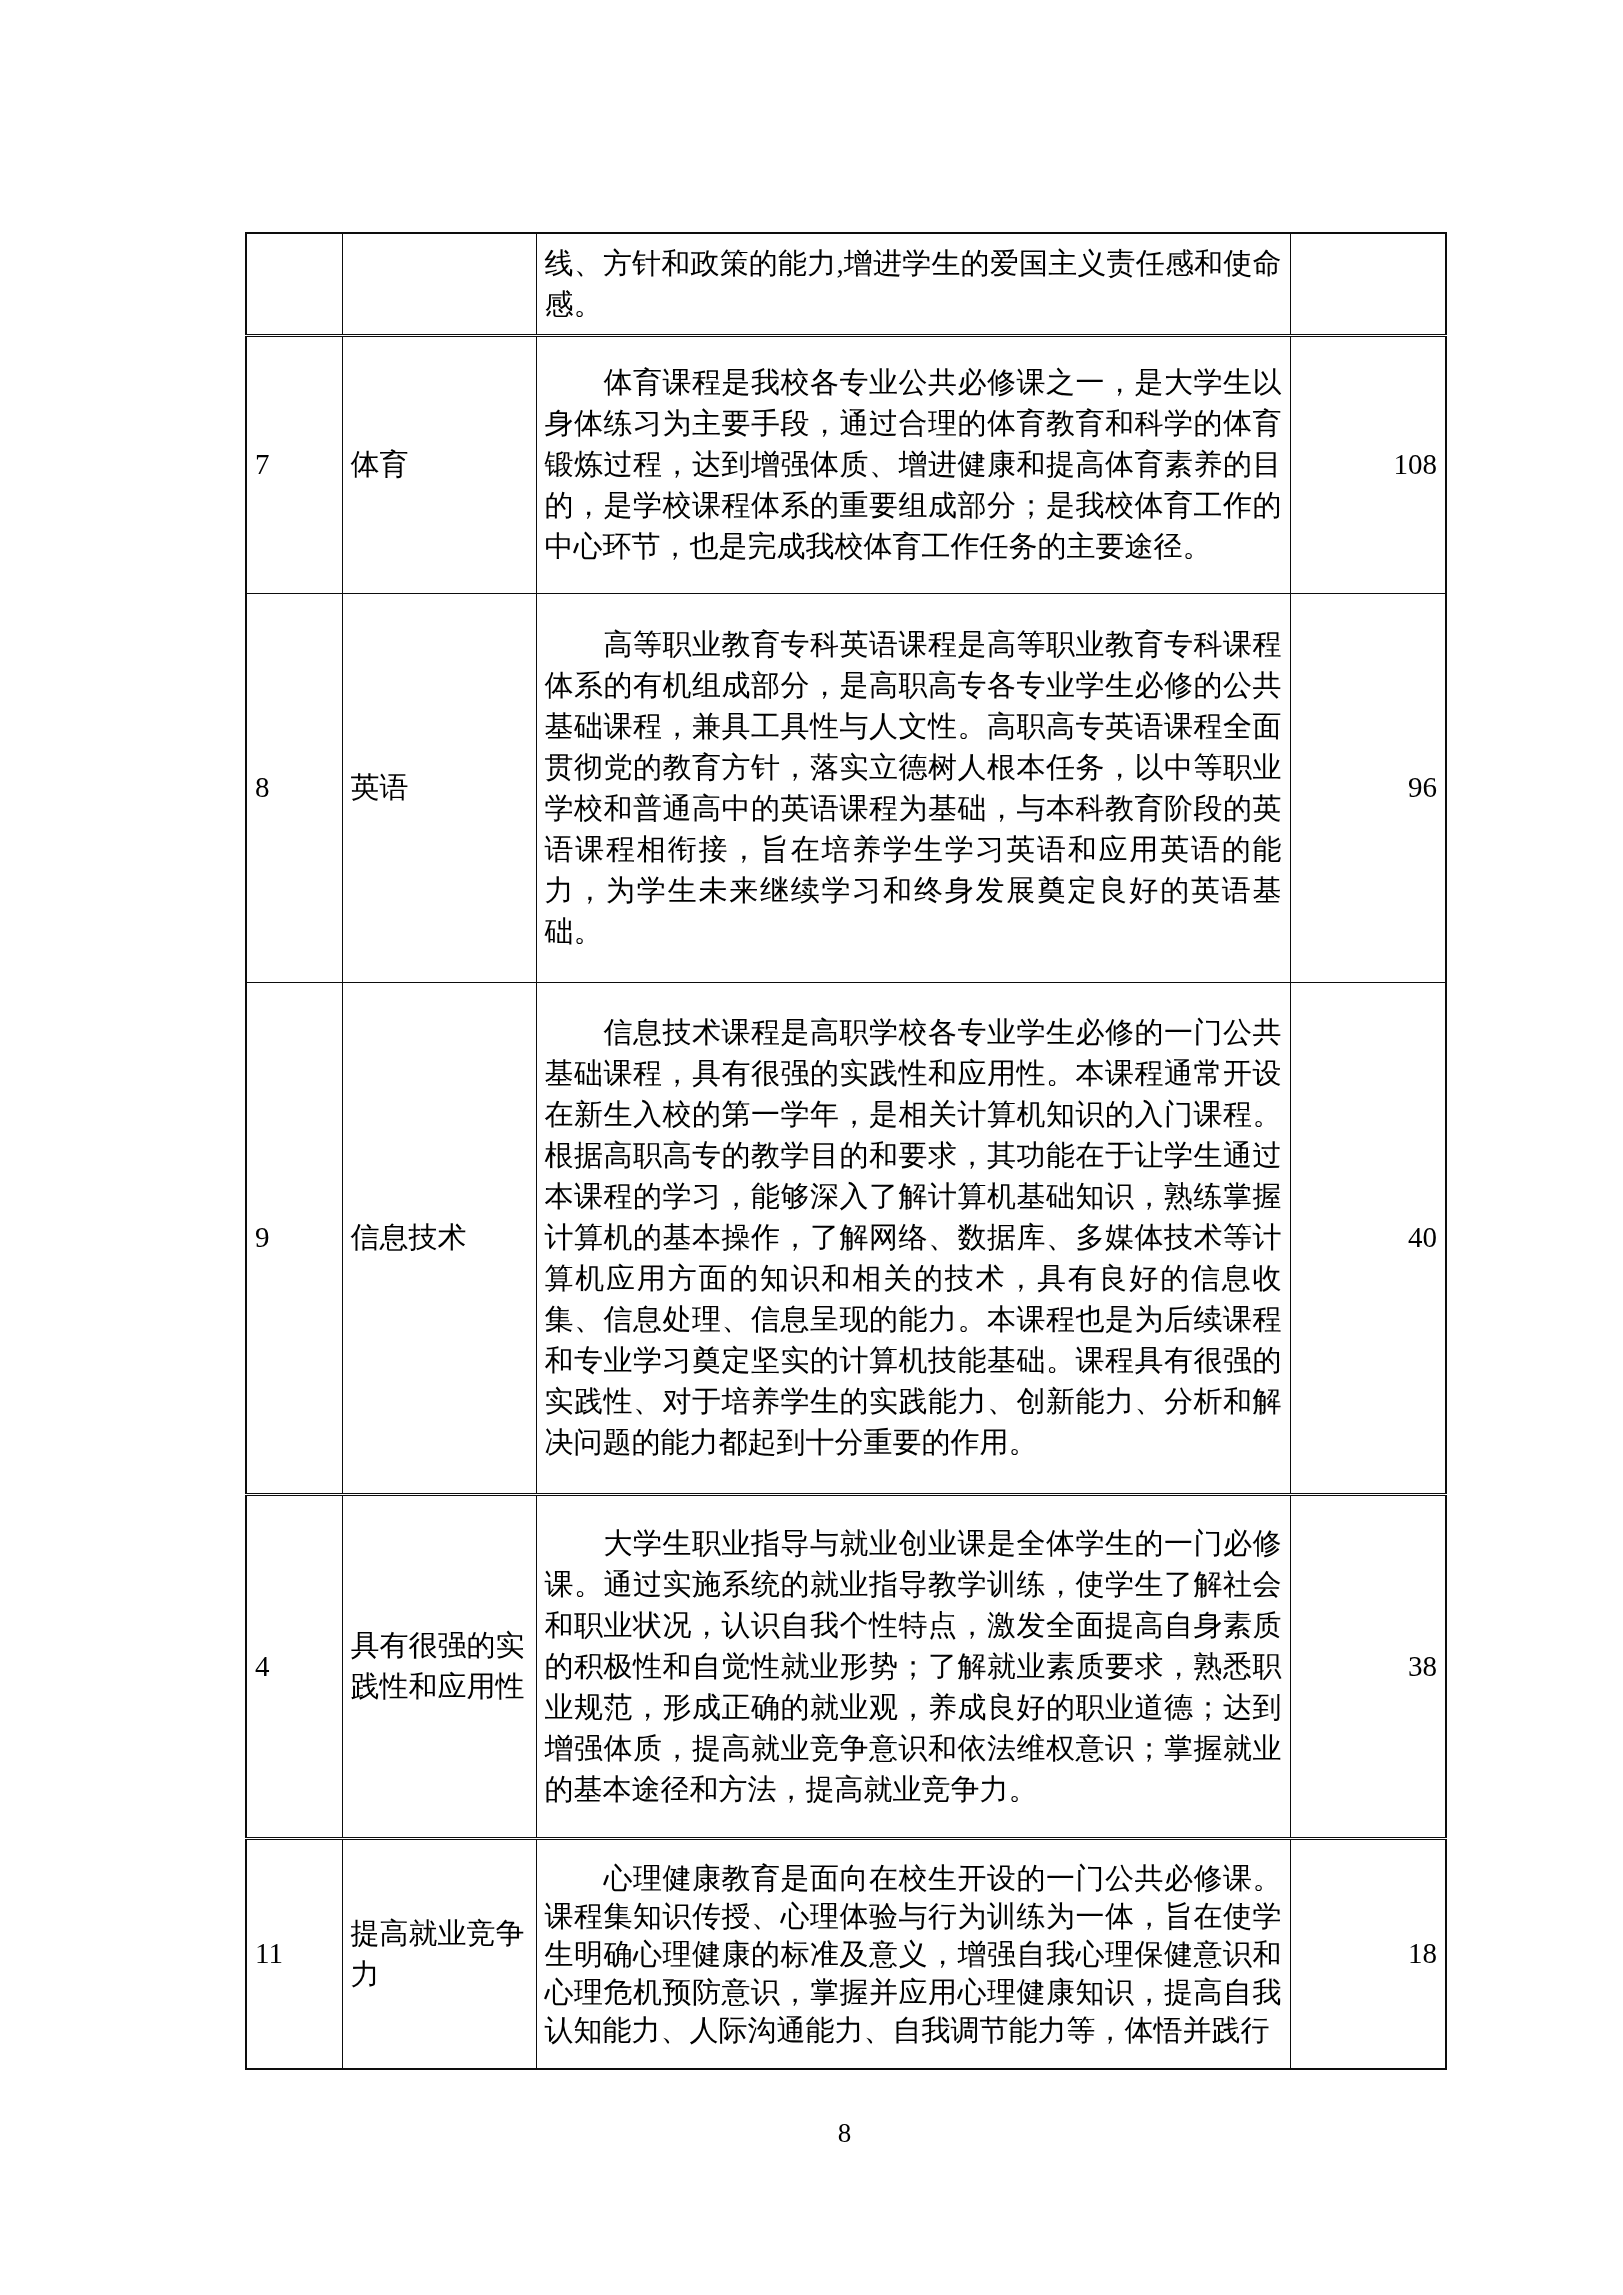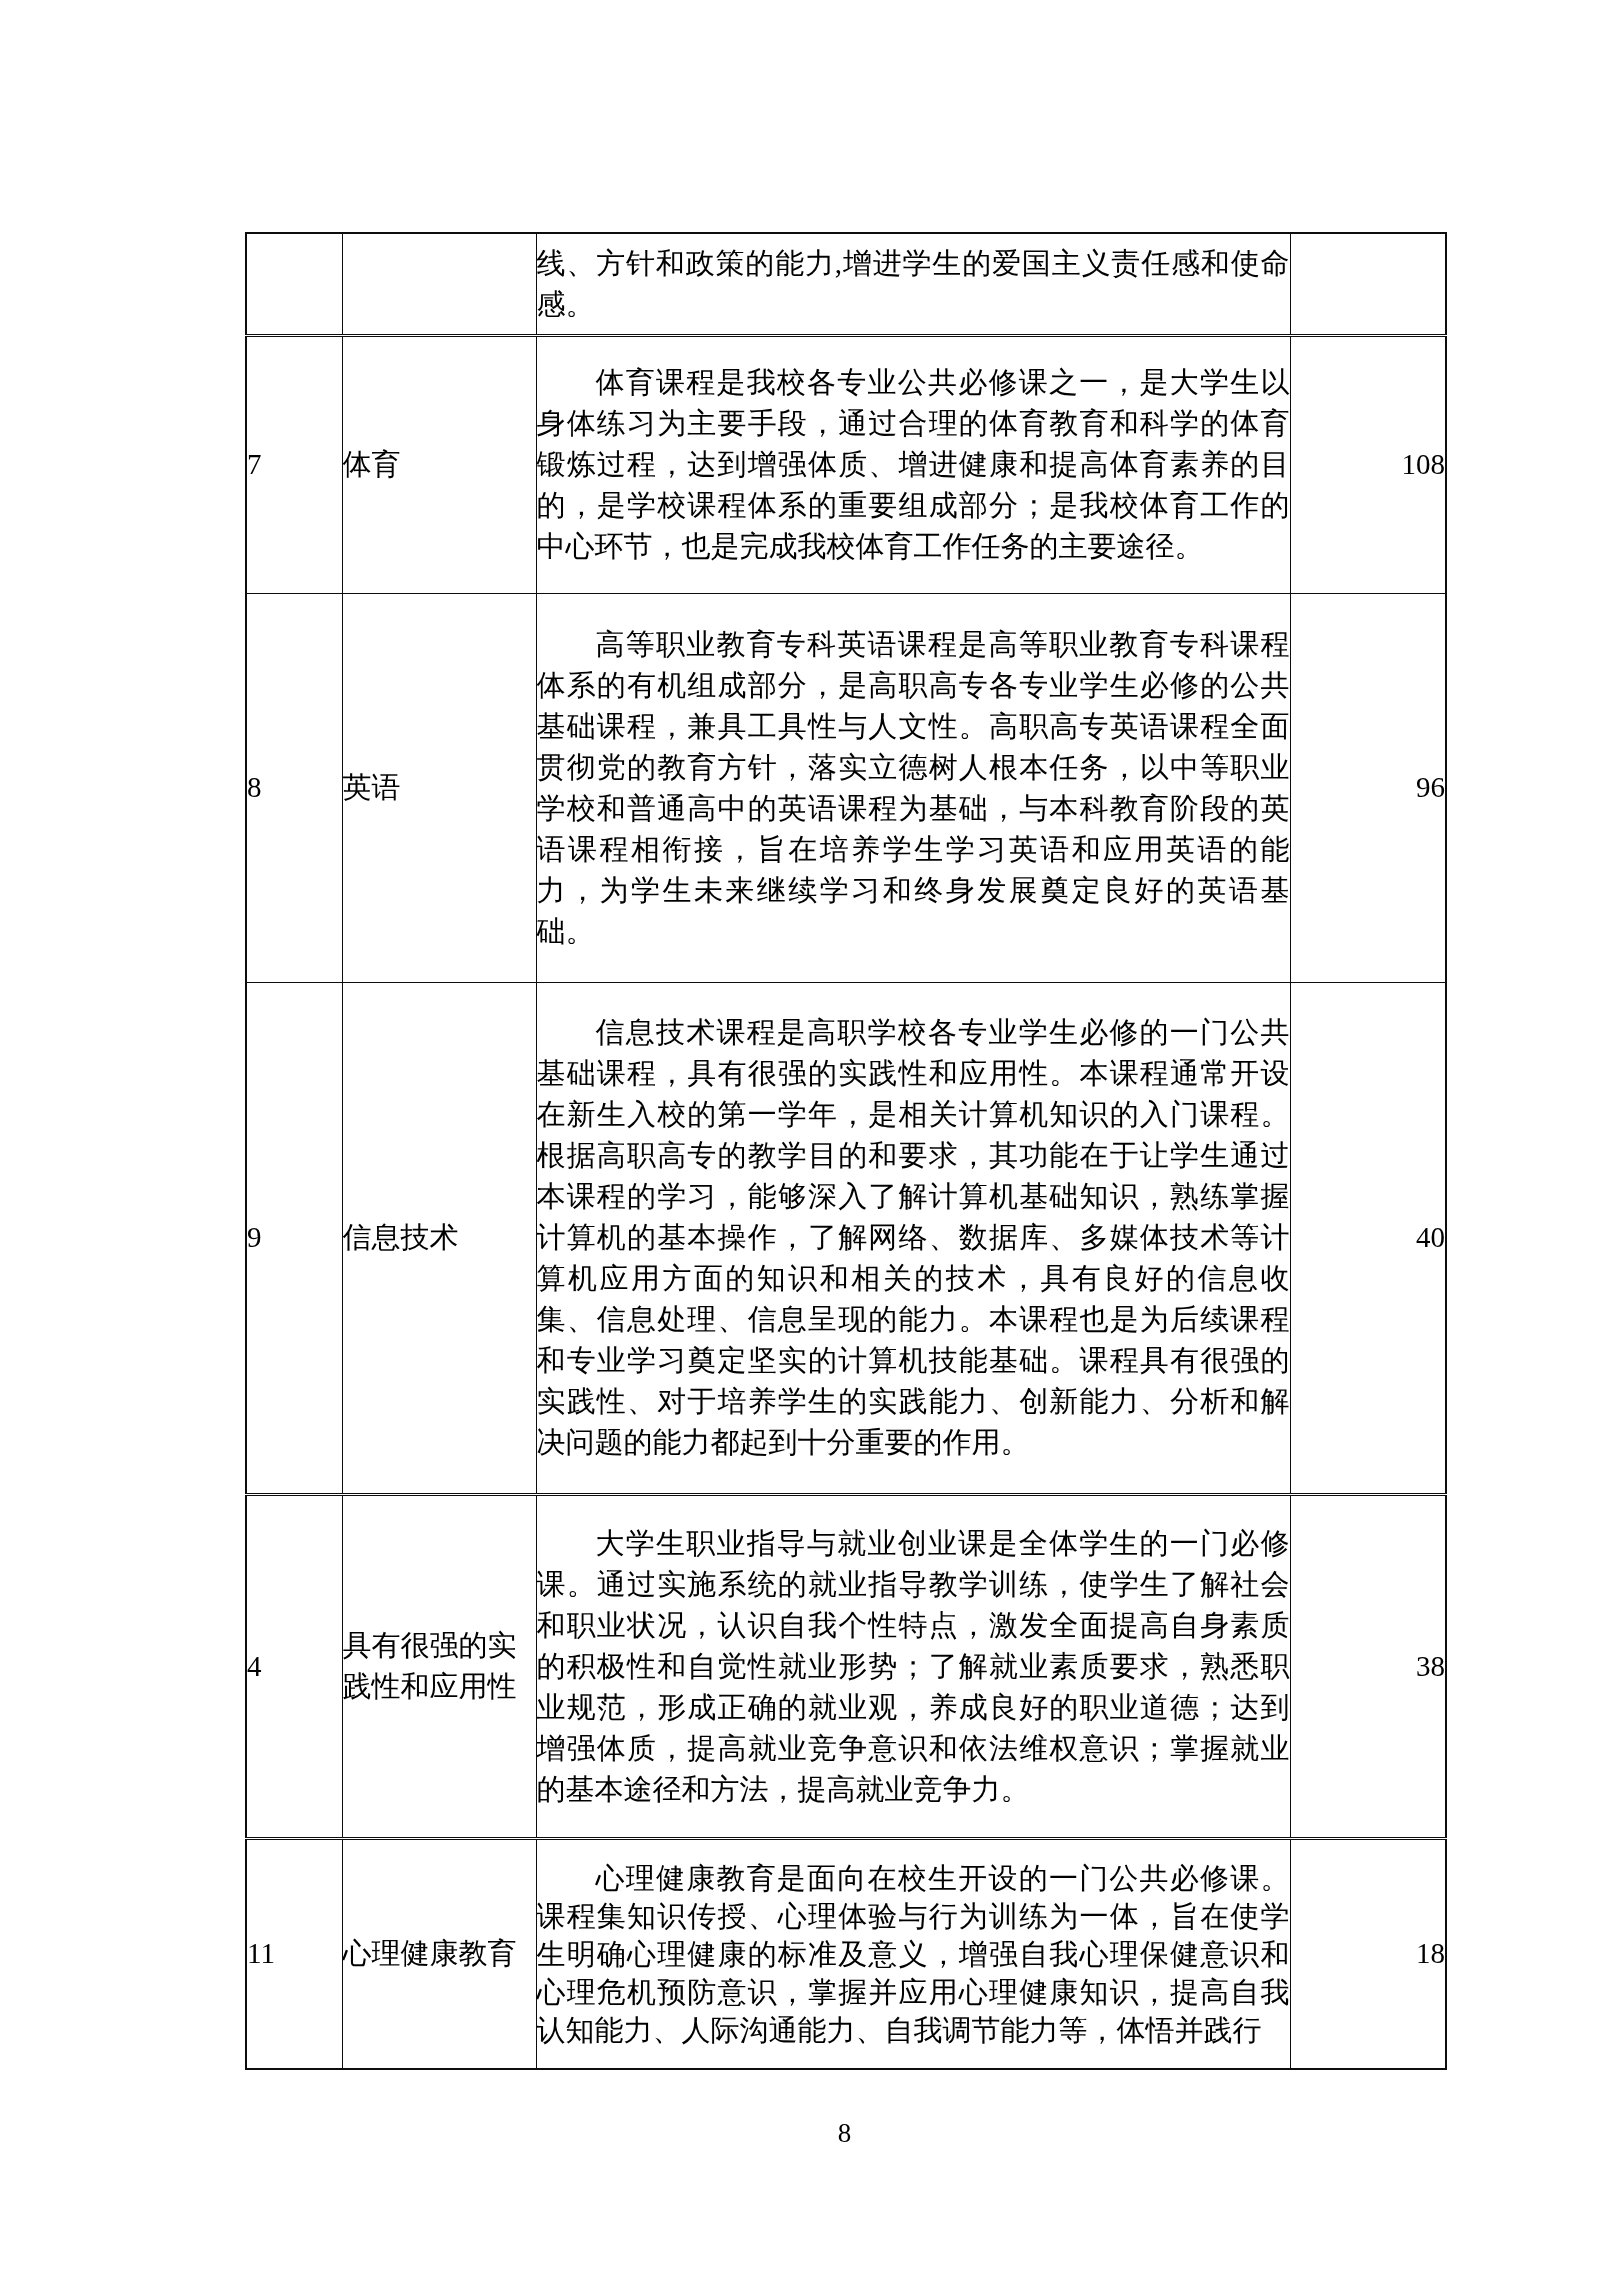--- a/index.html
+++ b/index.html
@@ -22,21 +22,21 @@
     width: 1199px;
     border-collapse: collapse;
     table-layout: fixed;
   }
   .doc-table td {
     border: 1.4px solid #0d0d0d;
     vertical-align: middle;
     font-size: 29px;
     line-height: 41px;
     overflow: hidden;
-    padding: 0;
+    padding: 8px;
   }
   .doc-table td:first-child { border-left: 2.2px solid #0d0d0d; }
   .doc-table td:last-child  { border-right: 2.2px solid #0d0d0d; text-align: right; }
   tr.cut-top td { border-top: 2.9px solid #0d0d0d; }
   tr.dbl td     { border-top: 3.6px double #0d0d0d; }
   tr.last td    { border-bottom: 2.9px solid #0d0d0d; }
 
   .h-part { height: 102px; }
   .h7     { height: 258px; }
   .h8     { height: 389px; }
@@ -112,21 +112,21 @@
     <tr class="h10 dbl">
       <td class="col-no">4</td>
       <td class="col-name">具有很强的实践性和应用性</td>
       <td class="col-desc">
           <div class="para">大学生职业指导与就业创业课是全体学生的一门必修课。通过实施系统的就业指导教学训练，使学生了解社会和职业状况，认识自我个性特点，激发全面提高自身素质的积极性和自觉性就业形势；了解就业素质要求，熟悉职业规范，形成正确的就业观，养成良好的职业道德；达到增强体质，提高就业竞争意识和依法维权意识；掌握就业的基本途径和方法，提高就业竞争力。</div>
         </td>
       <td class="col-hours">38</td>
     </tr>
     <tr class="h11 dbl last">
       <td class="col-no">11</td>
-      <td class="col-name">心理健康教育</td>
+      <td class="col-name">提高就业竞争力</td>
       <td class="col-desc">
           <div class="para">心理健康教育是面向在校生开设的一门公共必修课。课程集知识传授、心理体验与行为训练为一体，旨在使学生明确心理健康的标准及意义，增强自我心理保健意识和心理危机预防意识，掌握并应用心理健康知识，提高自我认知能力、人际沟通能力、自我调节能力等，体悟并践行</div>
         </td>
       <td class="col-hours">18</td>
     </tr>
   </tbody>
 </table>
 
 <div class="page-num">8</div>
 

